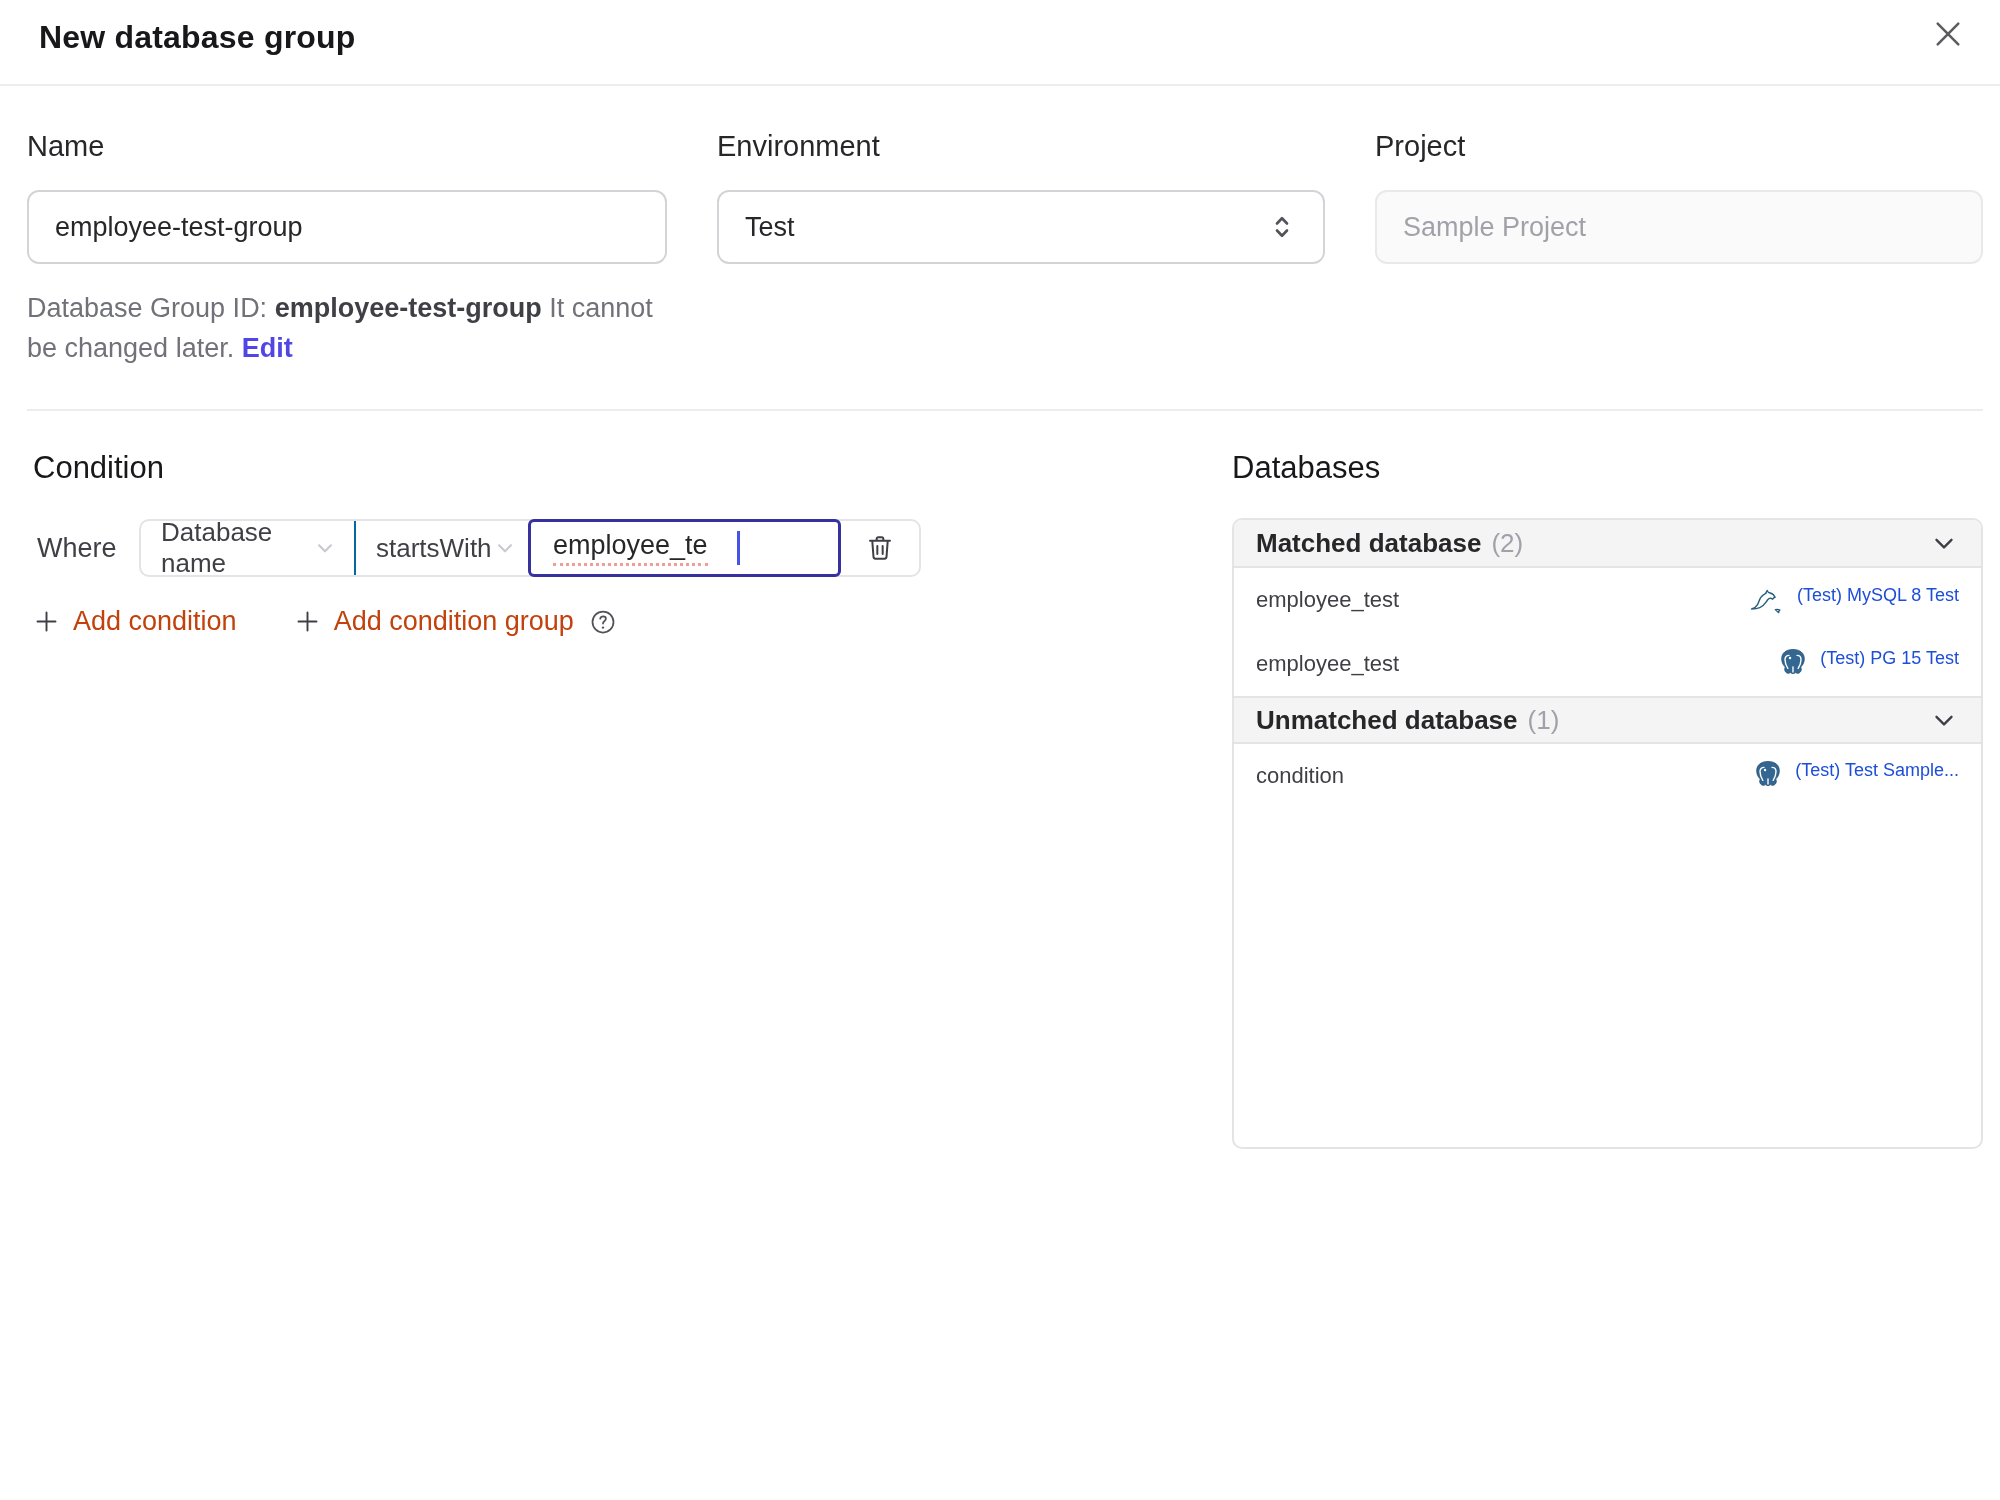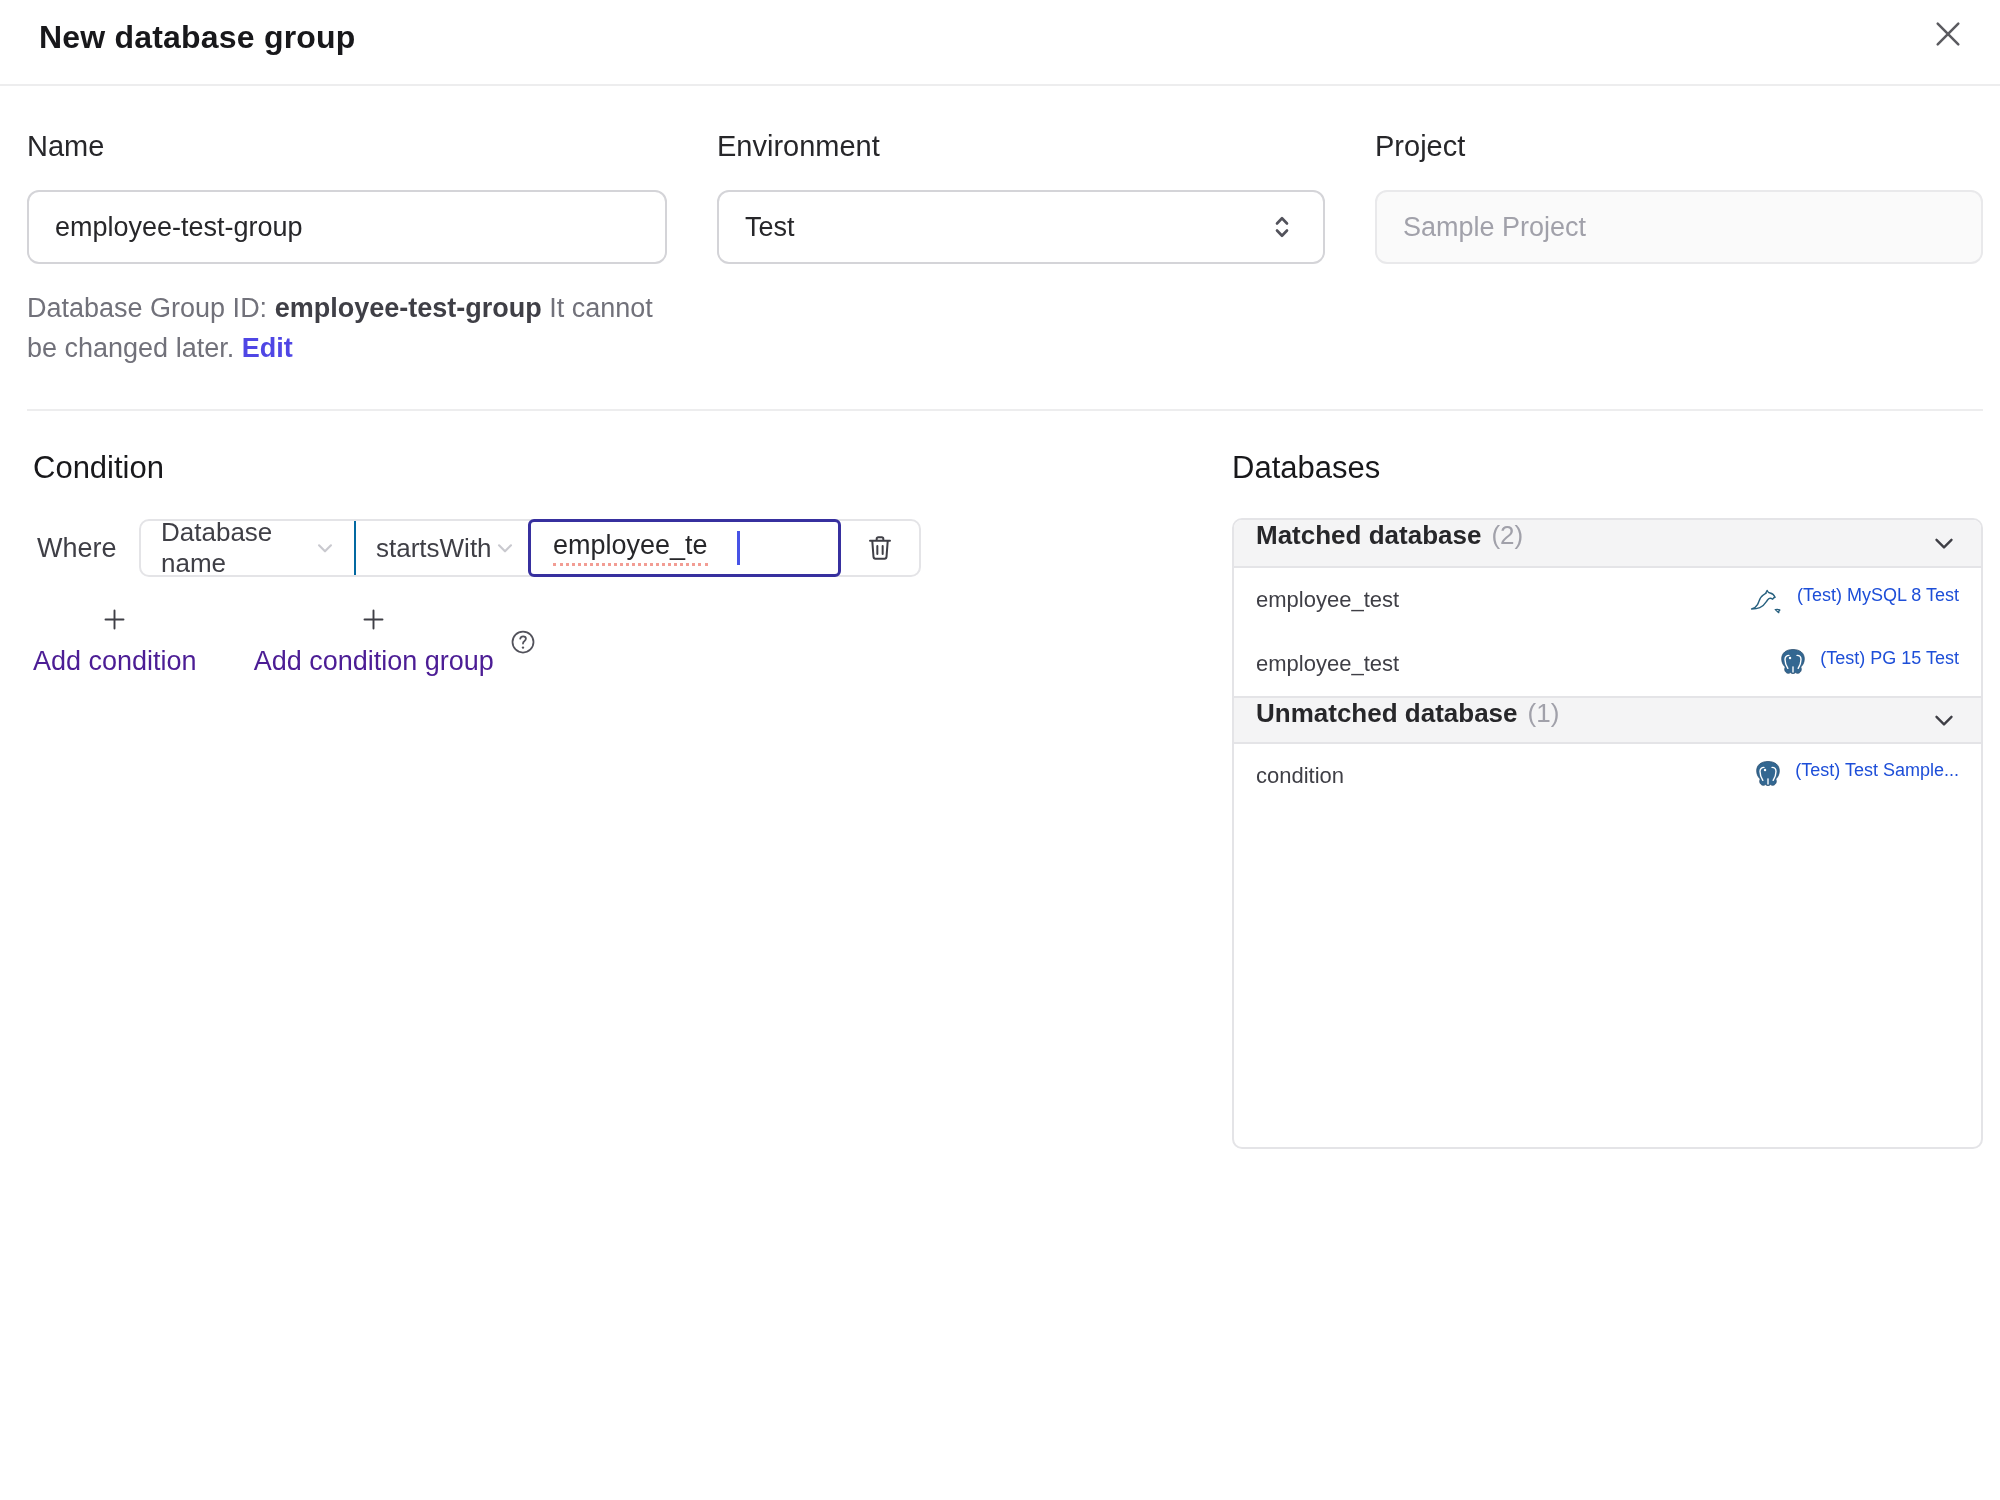--- a/index.html
+++ b/index.html
@@ -32,28 +32,28 @@
   .cond-group { display:flex; align-items:stretch; width:782px; height:58px; border:2px solid #e4e4e7; border-radius:10px; background:#fff; }
   .cond-cell { display:flex; align-items:center; justify-content:space-between; padding:0 16px 0 20px; font-size:26px; color:#3f3f46; cursor:pointer; }
   .cond-cell.c1 { width:215px; border-right:2px solid #0369a1; }
   .cond-cell.c2 { width:172px; }
   .cond-input { width:313px; height:58px; margin:-2px 0; border:3px solid #37309f; border-radius:6px; background:#fff;
     display:flex; align-items:center; padding-left:22px; position:relative; z-index:2;gap:28px; }
   .cond-value { font-size:27px; color:#27272a; border-bottom:3px dotted rgba(232,76,61,.55); padding-bottom:2px; }
   .caret { display:inline-block; width:3px; height:34px; background:#4753e6; margin-left:1px; vertical-align:-7px; }
   .trash-cell { flex:1; display:flex; align-items:center; justify-content:center; cursor:pointer; }
   .add-row { margin-top:29px; margin-left:6px; display:flex; align-items:center; }
-  .add-btn { display:flex; align-items:center; gap:13px; font-size:27px; color:#4c1d95; cursor:pointer; background:none; border:none; font-family:inherit;flex-direction:column; }
+  .add-btn { display:flex; align-items:center; gap:13px; font-size:27px; color:#c2410c; cursor:pointer; background:none; border:none; font-family:inherit; }
   .add-btn + .add-btn { margin-left:57px; }
   .help-icon { margin-left:15px; cursor:pointer; display:flex; align-items:center; }
 
   
   .databases-section { position:absolute; left:1232px; top:448px; width:751px; }
   .db-panel { margin-top:30px; height:631px; border:2px solid #e4e4e7; border-radius:10px; background:#fff; overflow:hidden; }
-  .db-group-header { height:48px; background:#f4f4f5; display:flex; padding:0 22px; border-bottom:2px solid #e4e4e7; cursor:pointer; }
+  .db-group-header { height:48px; background:#f4f4f5; display:flex; align-items:center; padding:0 22px; border-bottom:2px solid #e4e4e7; cursor:pointer; }
   .db-group-header.second { border-top:2px solid #e4e4e7; }
   .db-group-title { font-size:26px; font-weight:600; color:#27272a; }
   .db-group-count { font-size:26px; color:#a1a1aa; margin-left:10px; }
   .db-group-chevron { margin-left:auto; display:flex; align-items:center; }
   .db-row { height:64px; display:flex; align-items:center; padding:0 22px; background:#fff; }
   .db-name { font-size:22px; color:#3f3f46; }
   .db-instance { margin-left:auto; display:flex; align-items:flex-start; gap:12px; font-size:18px; color:#1d4ed8; white-space:nowrap; }
   .engine-icon { display:flex; align-items:center; }
 
   svg { display:block; }

